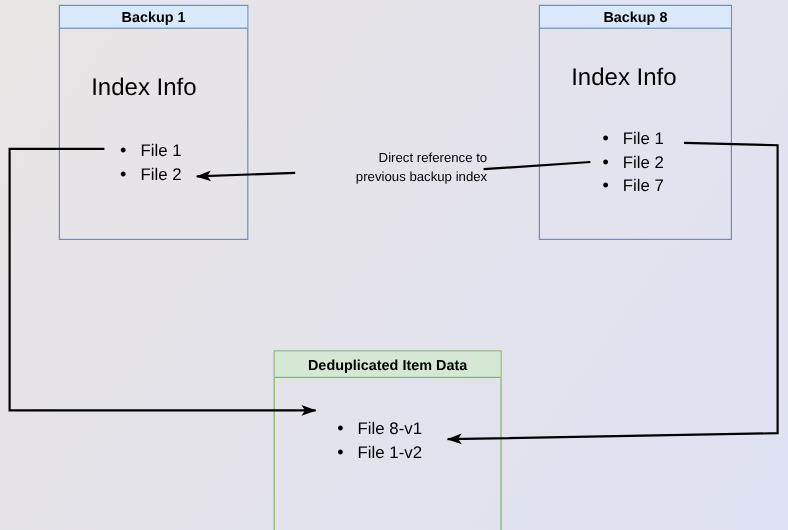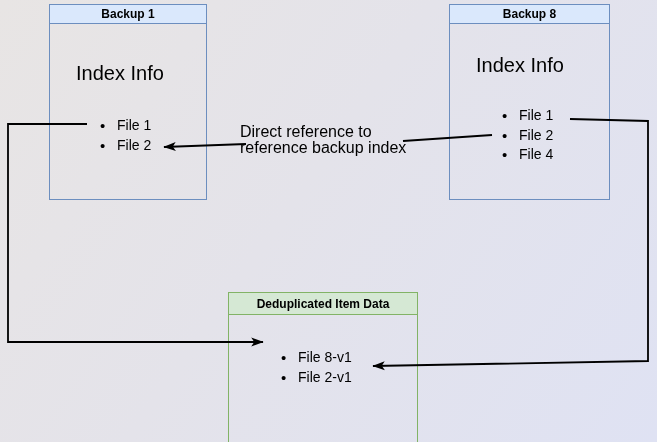--- a/index.html
+++ b/index.html
@@ -74,22 +74,22 @@
   #backup2 .section-label { left: 26px; top: 30px; }
   #backup2 ul.item-list   { left: 52px; top: 82px; }
   
   #dedup { left: 228px; top: 292px; width: 190px; height: 160px; }
   #dedup ul.item-list { left: 52px; top: 33px; }
   
   .annotation {
     position: absolute;
     left: 240px; top: 124px;
     width: 166px;
-    text-align: left;
-    font-size: 16px;
+    text-align: right;
+    font-size: 11px;
     line-height: 16px;
     white-space: nowrap;
   }
   
   svg.arrows {
     position: absolute;
     left: 0; top: 0;
     width: 657px; height: 442px;
     pointer-events: none;
   }
@@ -120,40 +120,40 @@
 
   <div class="box blue" id="backup2">
     <div class="box-header">
       <span>Backup 8</span>
     </div>
     <div class="box-body">
       <div class="section-label">Index Info</div>
       <ul class="item-list">
         <li>File 1</li>
         <li>File 2</li>
-        <li>File 4</li>
+        <li>File 7</li>
       </ul>
     </div>
   </div>
 
   <div class="box green" id="dedup">
     <div class="box-header">
       <span>Deduplicated Item Data</span>
     </div>
     <div class="box-body">
       <ul class="item-list">
         <li>File 8-v1</li>
-        <li>File 2-v1</li>
+        <li>File 1-v2</li>
       </ul>
     </div>
   </div>
 
   <div class="annotation">
     <div>Direct reference to</div>
-    <div>reference backup index</div>
+    <div>previous backup index</div>
   </div>
 
   <svg class="arrows" viewBox="0 0 657 442">
     <defs>
       <marker id="arrowhead" markerUnits="userSpaceOnUse" markerWidth="14" markerHeight="10" viewBox="0 0 13 10" refX="12.3" refY="5" orient="auto">
         <path class="arrowhead-shape" d="M0.5,0.5 L13,5 L0.5,9.5 L3.5,5 Z"></path>
       </marker>
     </defs>
     <path class="connector" d="M 87 124 L 8 124 L 8 342 L 263 342" marker-end="url(#arrowhead)"></path>
     <path class="connector" d="M 492 135 L 403 141"></path>

